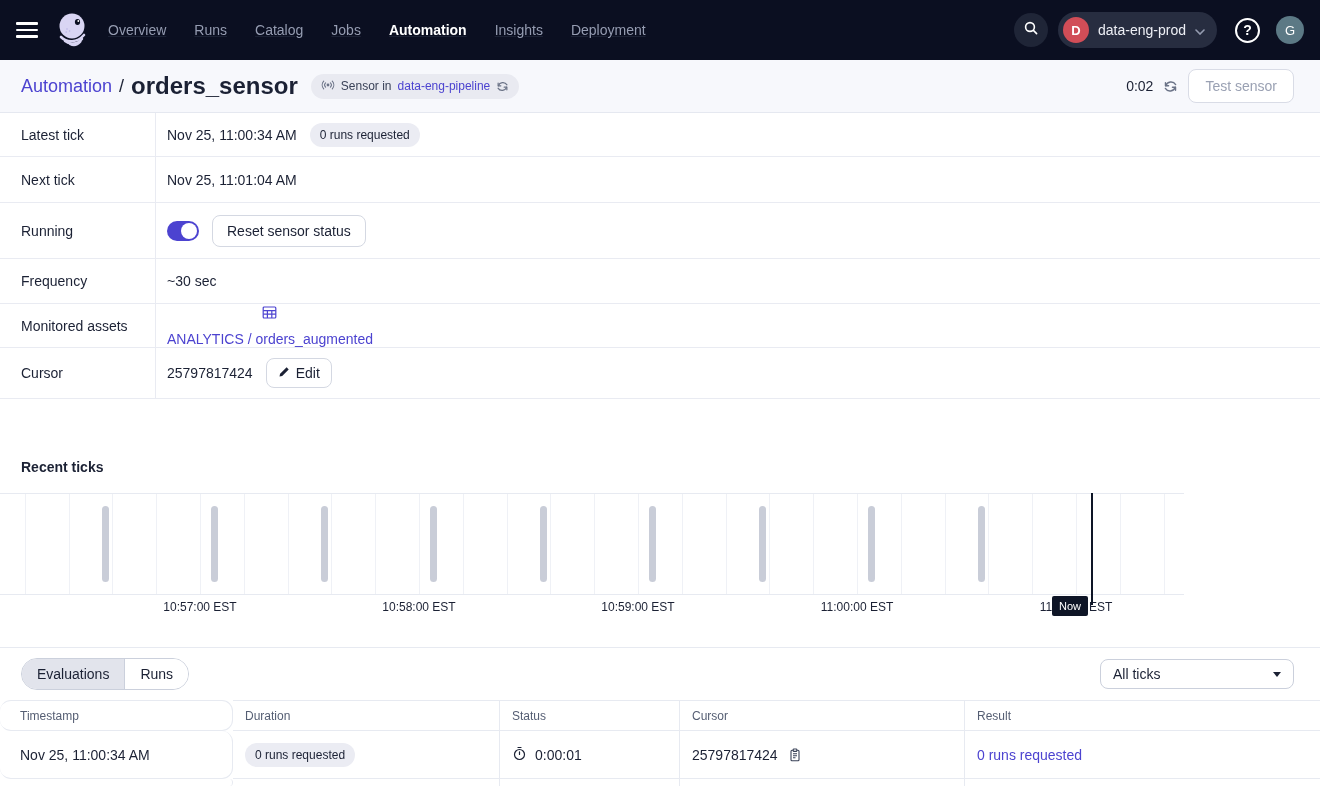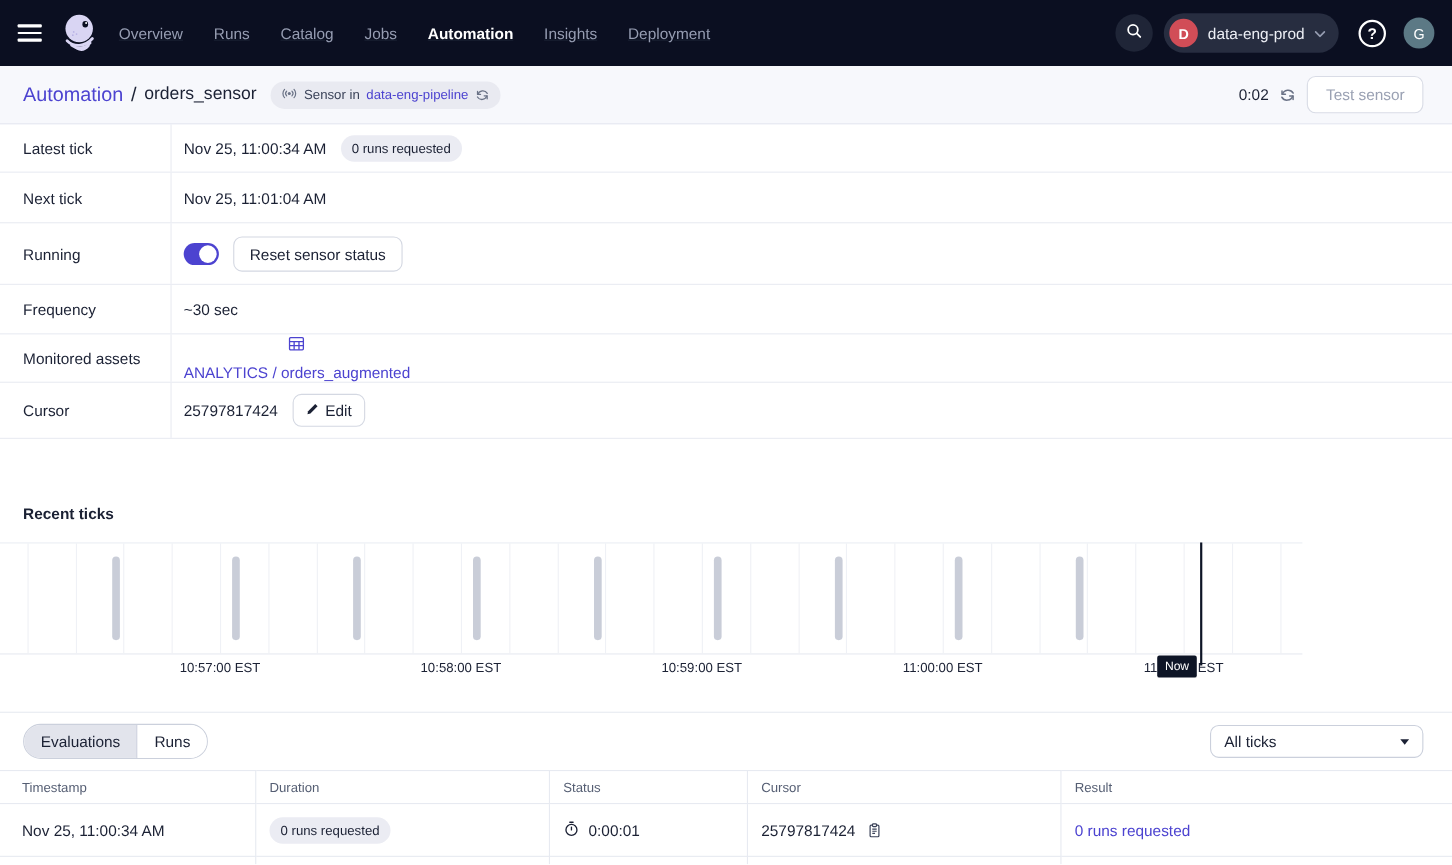--- a/index.html
+++ b/index.html
@@ -28,21 +28,21 @@
            font-weight:700;display:flex;align-items:center;justify-content:center;margin-left:8px;cursor:pointer;box-sizing:border-box;}
   .avatar{width:28px;height:28px;border-radius:50%;background:var(--avatar-teal,#5C7985);color:#fff;
           font-size:13px;display:flex;align-items:center;justify-content:center;margin-left:6px;cursor:pointer;}
 
   
   .pagehead{position:absolute;top:60px;left:0;right:0;height:53px;background:#F7F8FC;
             border-bottom:1px solid #E5E8F0;display:flex;align-items:center;
             padding:0 26px 0 21px;box-sizing:border-box;}
   .crumb{font-size:18px;color:var(--accent-indigo,#4C43D0);cursor:pointer;}
   .crumbsep{font-size:18px;margin:0 7px;color:#1B2134;}
-  .pagetitle{font-size:16px;font-weight:400;}
+  .pagetitle{font-size:24px;font-weight:700;}
   .sensorbadge{margin-left:13px;height:25px;background:#E9EAF1;border-radius:13px;display:flex;
                align-items:center;gap:6px;padding:0 10px;font-size:12px;color:#3A4258;}
   .linktext{color:var(--accent-indigo,#4C43D0);cursor:pointer;}
   .headright{margin-left:auto;display:flex;align-items:center;gap:10px;}
   .countdown{font-size:14px;}
   .testbtn{height:34px;padding:0 16px;background:#fff;border:1px solid #D9DCE6;border-radius:8px;
            color:#9AA1B3;font-size:14px;display:flex;align-items:center;cursor:pointer;}
 
   
   .details{position:absolute;top:113px;left:0;right:0;}
@@ -90,21 +90,21 @@
   .caret{width:0;height:0;border-left:4.5px solid transparent;border-right:4.5px solid transparent;
          border-top:5.5px solid #1B2134;}
   .etable{position:absolute;top:700px;left:0;right:0;bottom:0;display:grid;
           grid-template-columns:233px 267px 180px 285px 1fr;grid-template-rows:31px 48px 1fr;}
   .th{border-top:1px solid #E7EAF1;border-bottom:1px solid #E7EAF1;border-right:1px solid #E7EAF1;
       display:flex;align-items:center;padding-left:12px;font-size:12px;color:#555E73;box-sizing:border-box;}
   .td{border-right:1px solid #E7EAF1;border-bottom:1px solid #E7EAF1;display:flex;align-items:center;
       padding-left:12px;font-size:14px;gap:8px;box-sizing:border-box;}
   .tf{border-right:1px solid #E7EAF1;}
   .noR{border-right:none !important;}
-  .padL20{padding-left:20px !important;}
+  .padL20{padding-left:20px !important;border-radius:11px;}
   .copyicon{cursor:pointer;display:inline-flex;margin-left:2px;}
 </style>
 </head>
 <body>
 
 <div class="page">
 
   <nav class="topnav">
     <div class="hamburger">
         <i></i>

